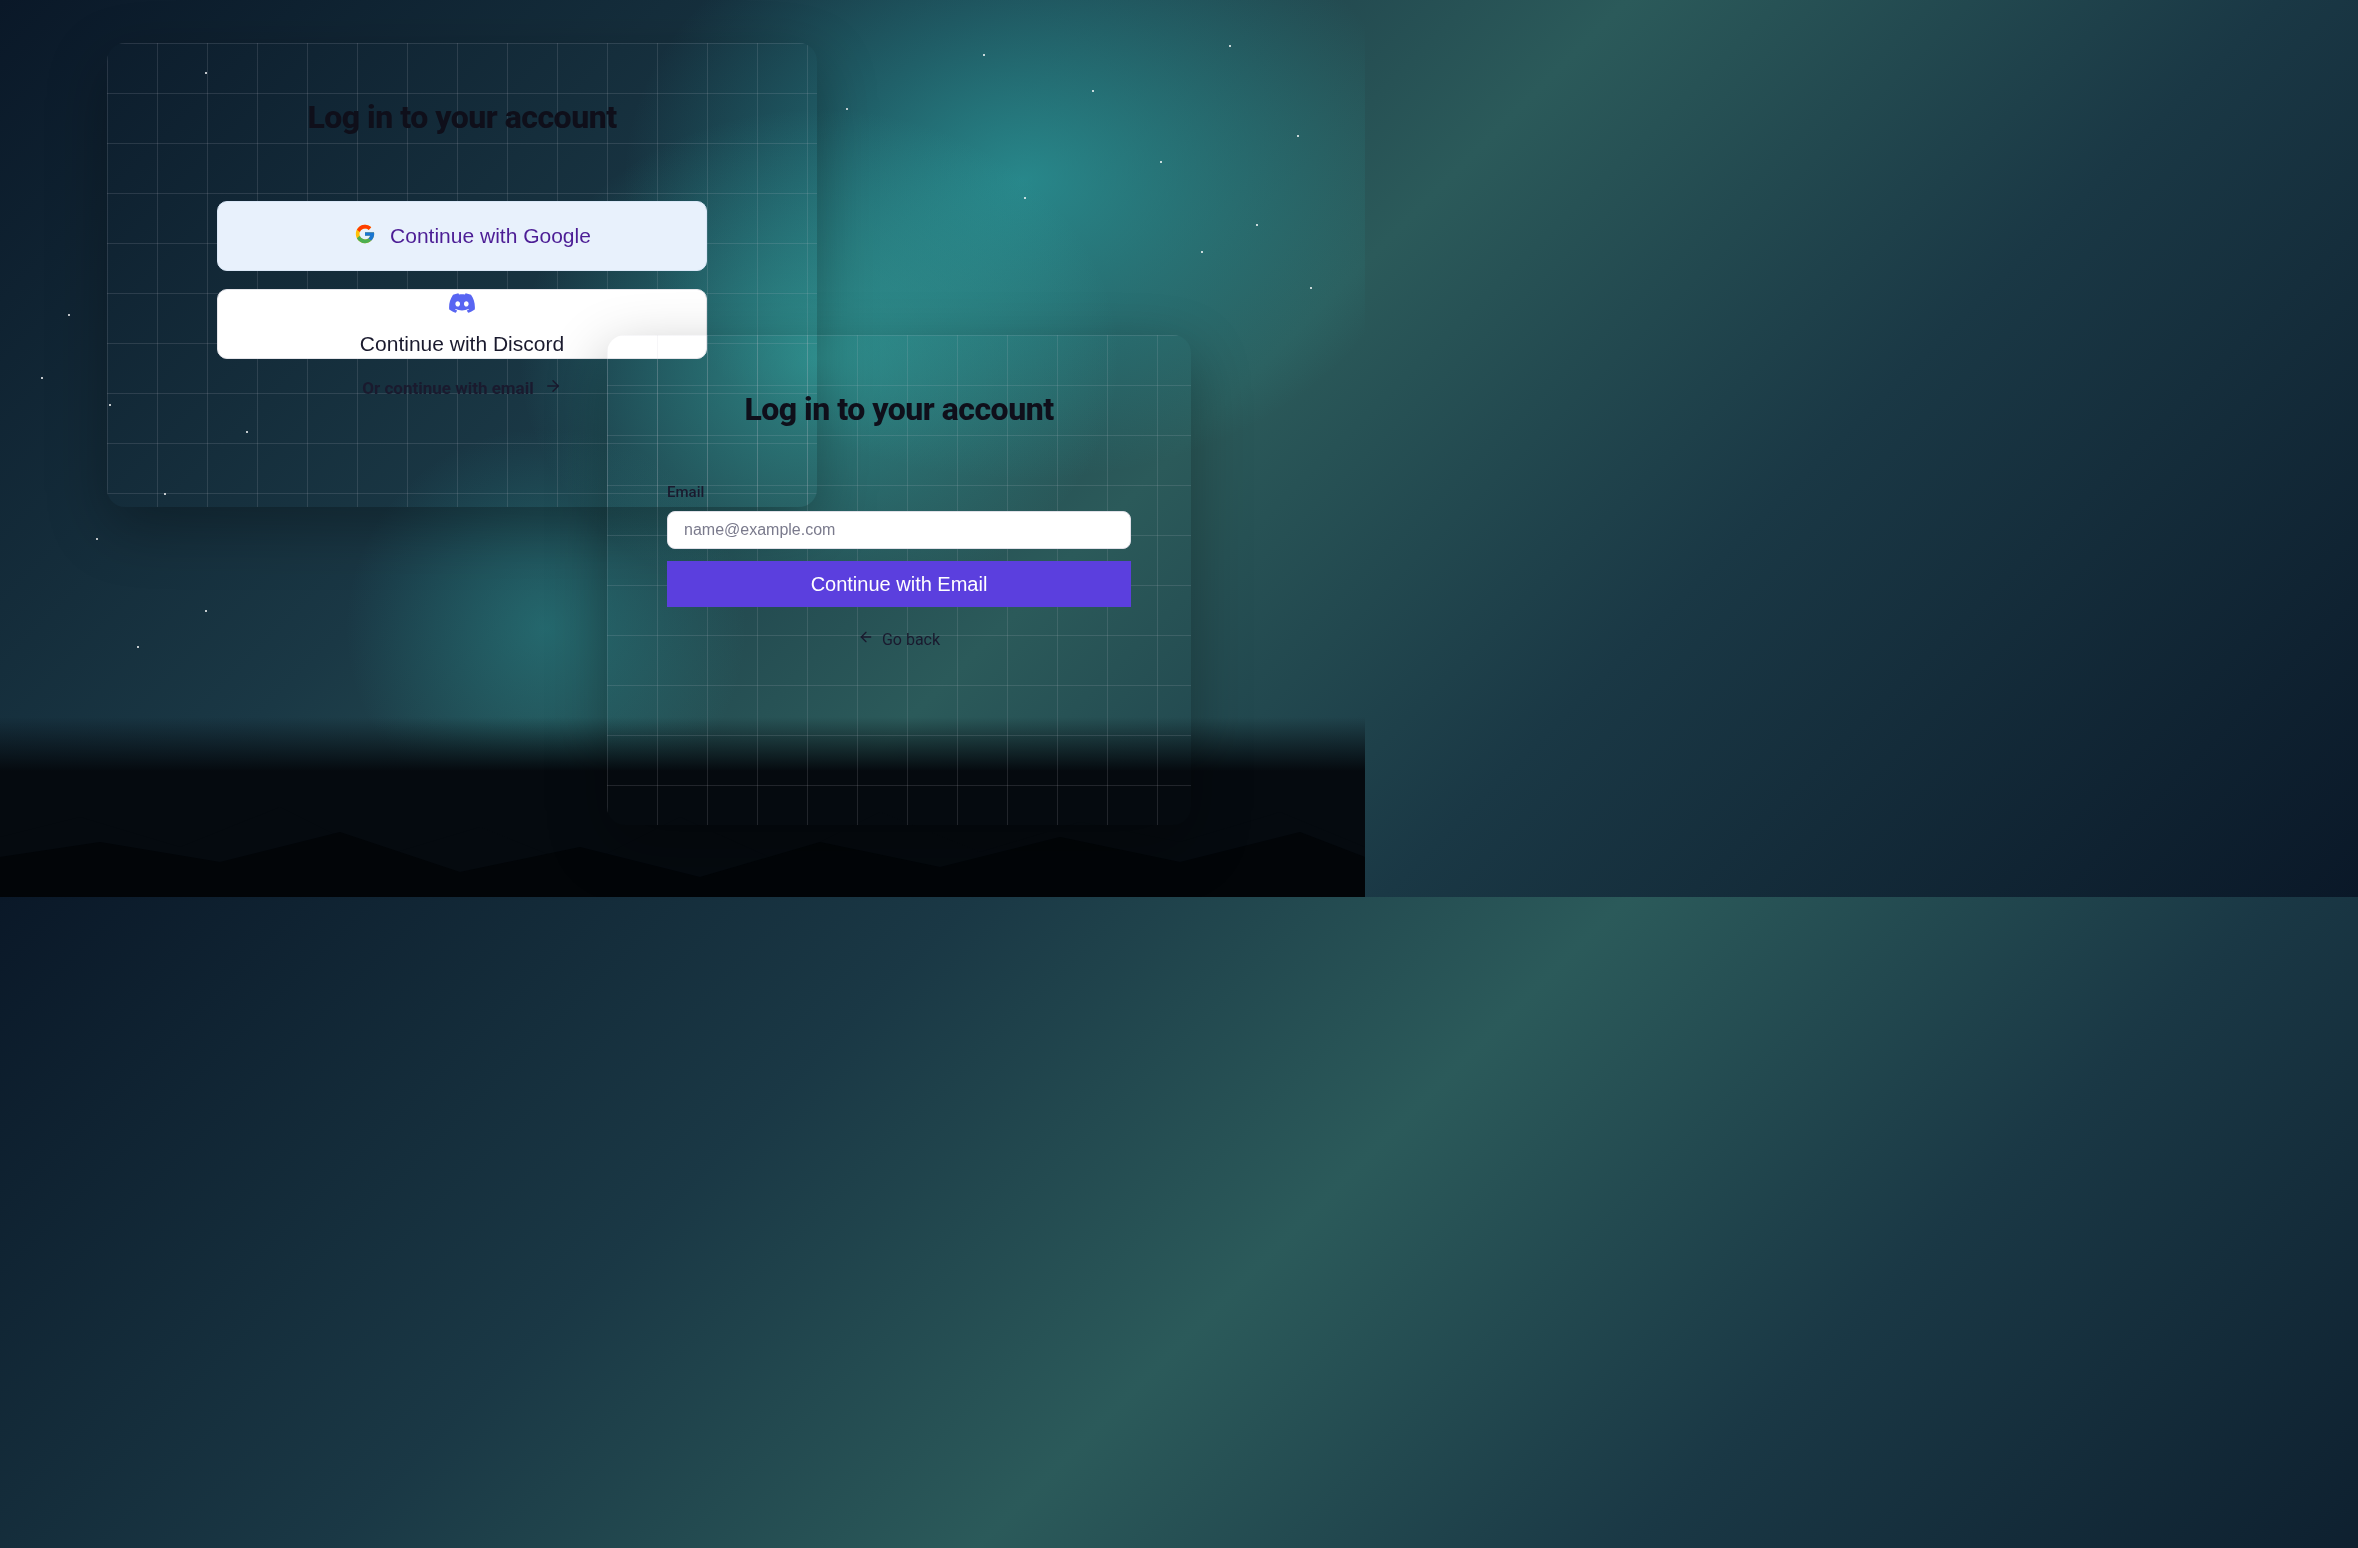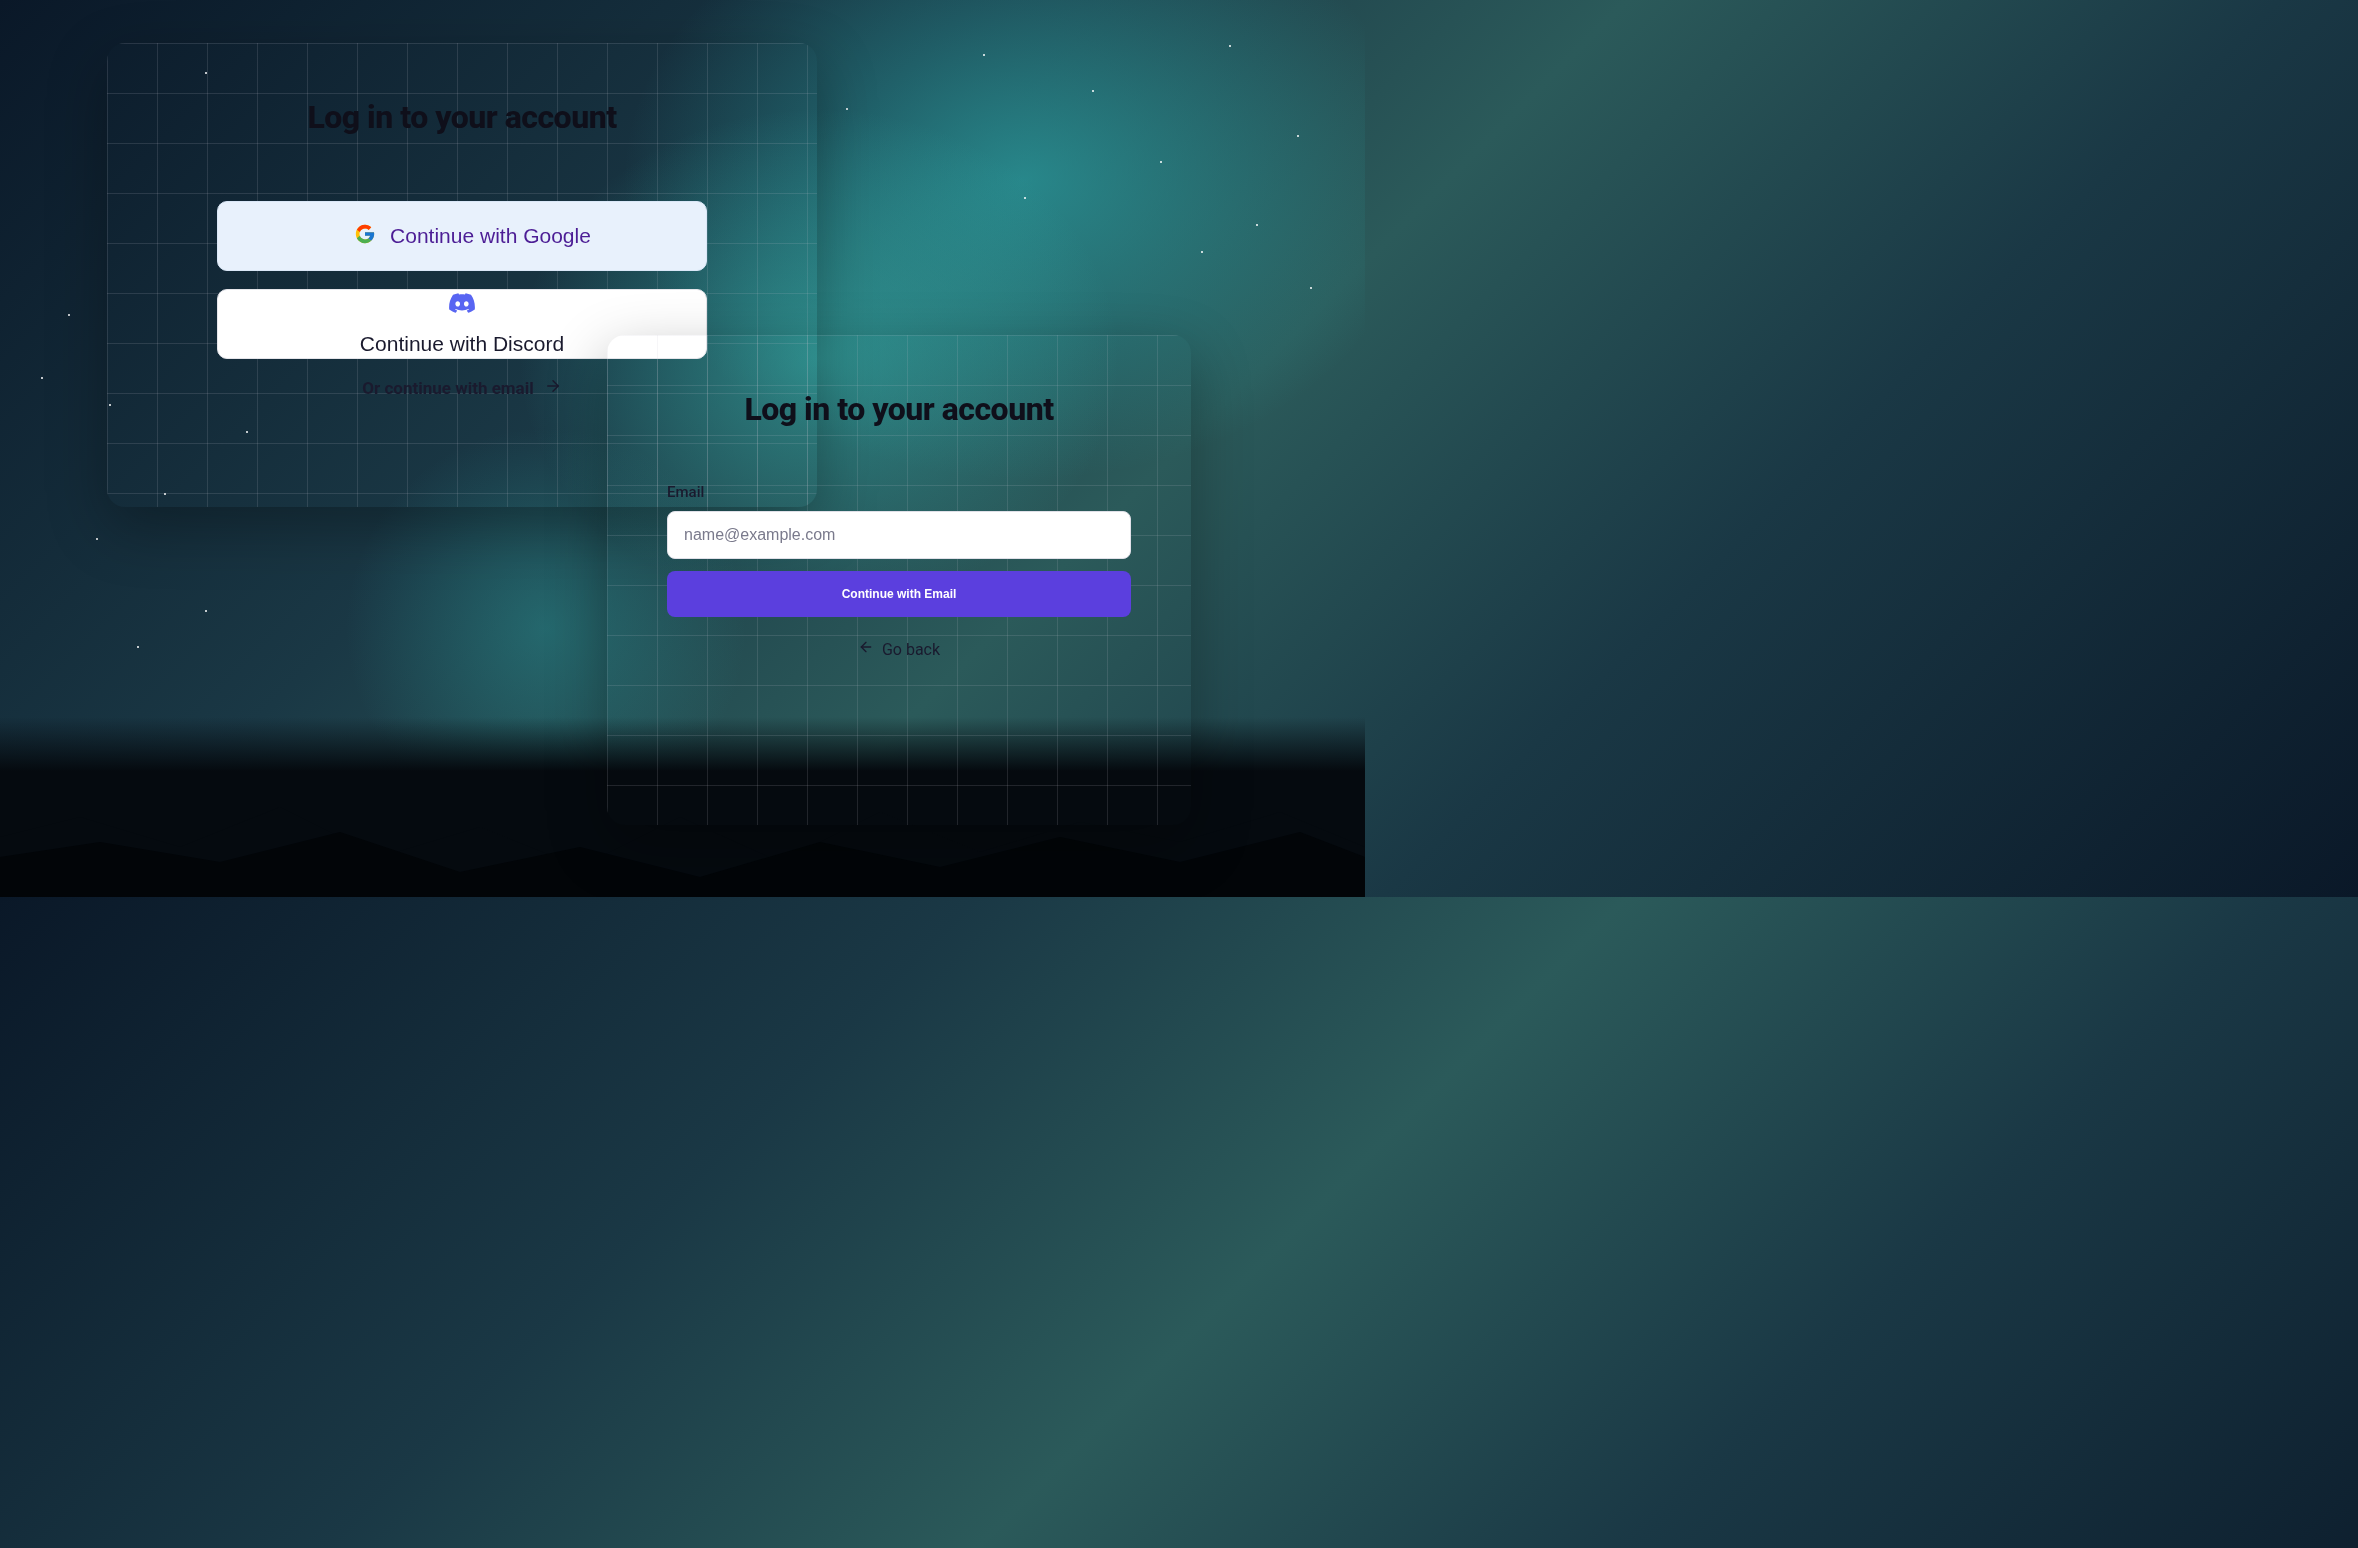--- a/index.html
+++ b/index.html
@@ -165,42 +165,42 @@
     .form-label {
       display: block;
       font-size: 15px;
       font-weight: 500;
       color: #1a1a2e;
       margin-bottom: 10px;
     }
     
     .form-input {
       width: 100%;
-      height: 48px;
+      height: 38px;
       padding: 0 16px;
       border: 1px solid #e0e0e8;
       border-radius: 8px;
       font-size: 16px;
       background: #ffffff;
       color: #1d4ed8;
     }
     
     .form-input::placeholder {
       color: #7a7a8c;
     }
     
     .primary-button {
       width: 100%;
       height: 46px;
       background: #5b3fde;
       color: white;
       border: none;
-      border-radius: 8px;
-      font-size: 12px;
-      font-weight: 700;
+      border-radius: 0;
+      font-size: 20px;
+      font-weight: 400;
       cursor: pointer;
       margin-bottom: 22px;
     }
     
     .back-link {
       display: flex;
       align-items: center;
       justify-content: center;
       gap: 8px;
       font-size: 16px;

